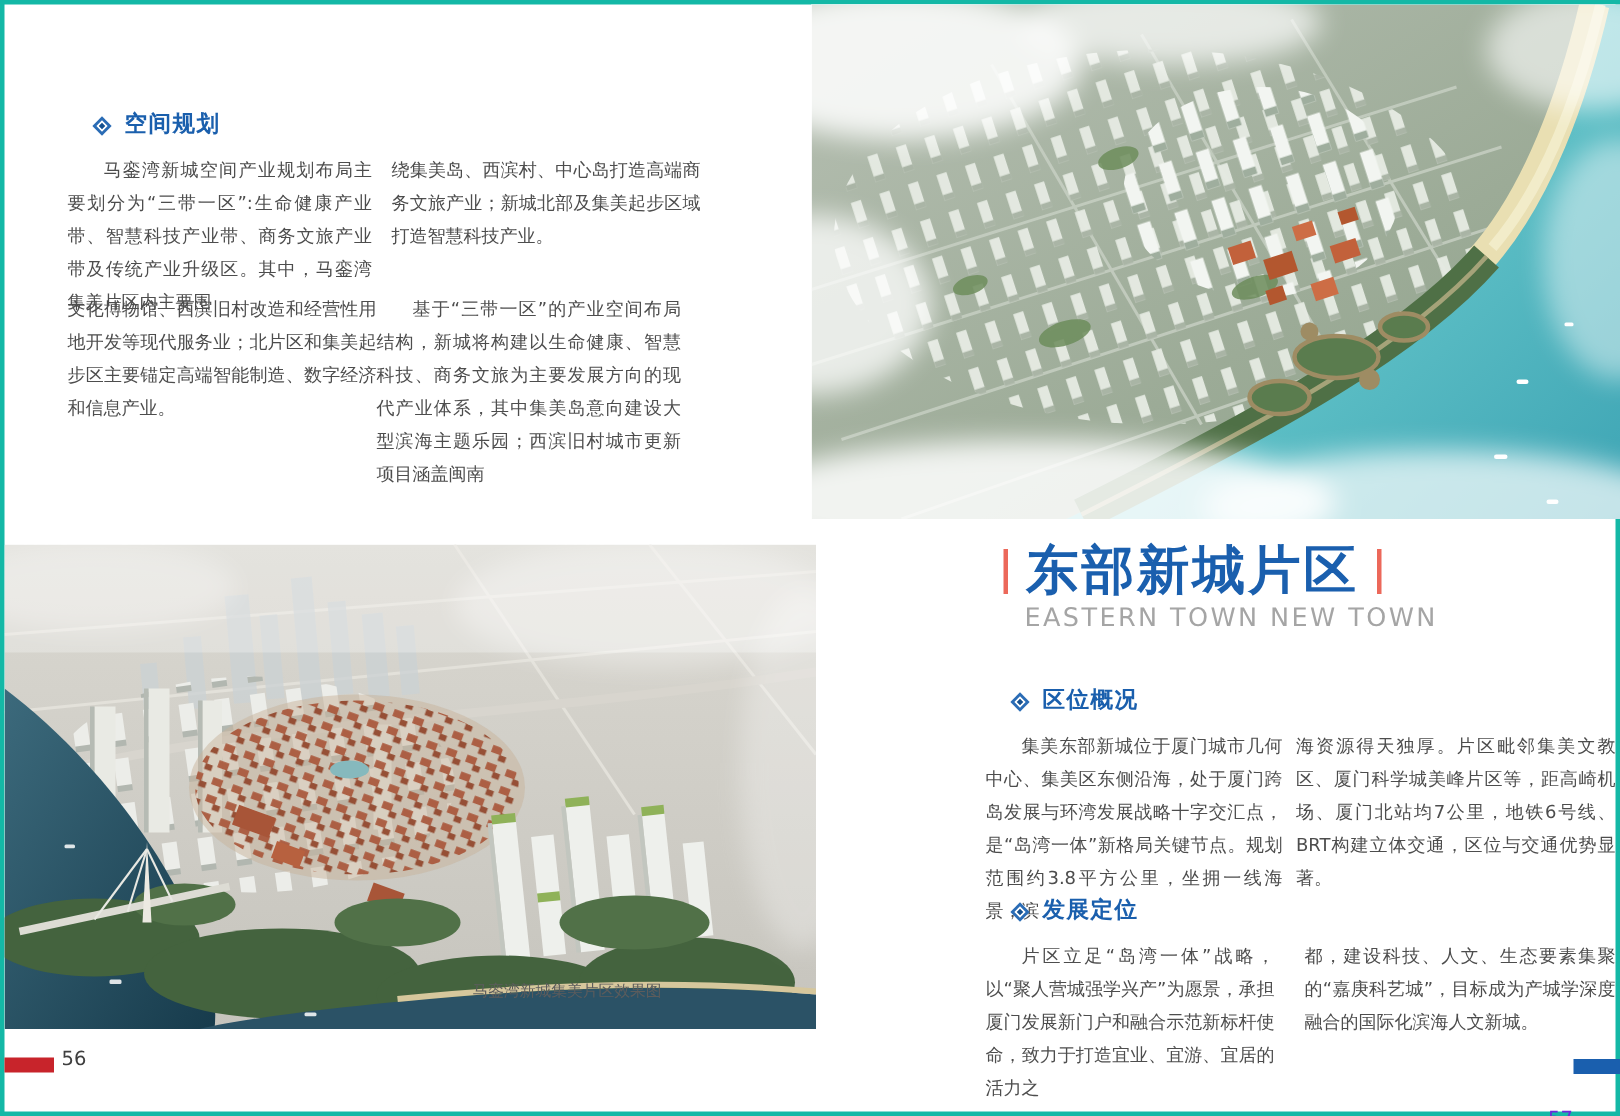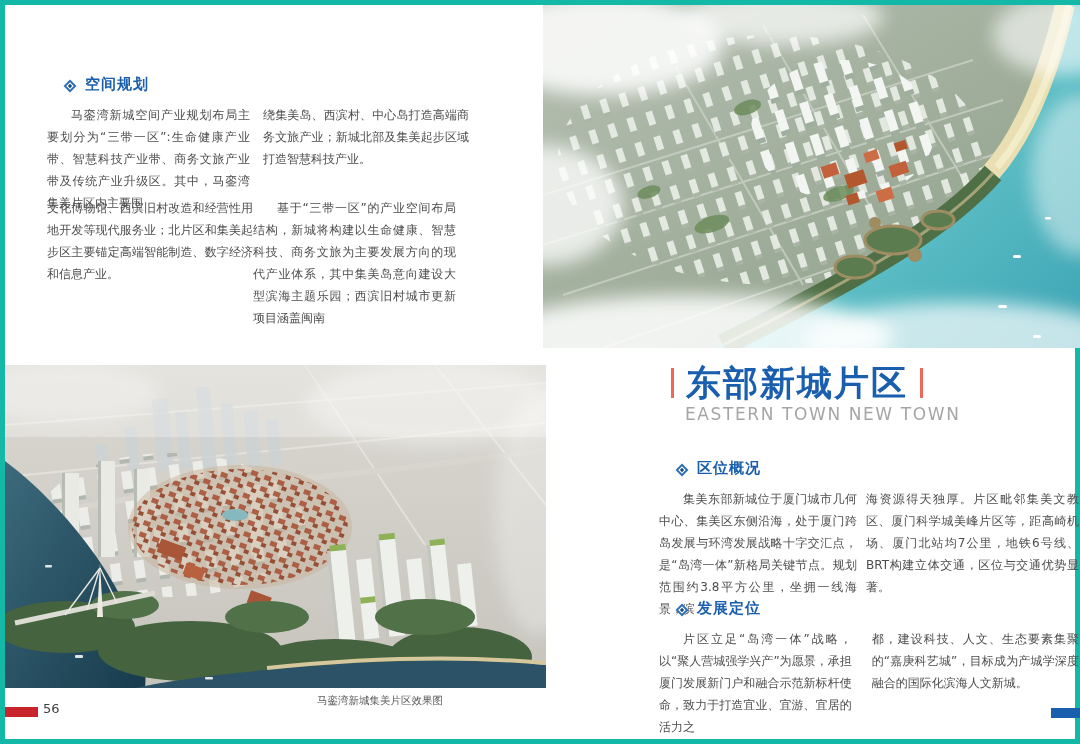--- a/index.html
+++ b/index.html
@@ -1,20 +1,20 @@
 <!DOCTYPE html>
 <html><head>
 <meta charset="utf-8">
 <style>
   html,body{margin:0;padding:0;}
   body{
     width:1080px;height:744px;position:relative;background:#ffffff;overflow:hidden;
     font-family:"DejaVu Sans","Liberation Sans",sans-serif;
   }
-  .canvas{position:absolute;inset:0;border:5px solid #14b8a6;box-sizing:border-box;background:#fff;}
+  .canvas{position:absolute;inset:0;border:3px solid #14b8a6;box-sizing:border-box;background:#fff;}
 
   
   .sec{position:absolute;}
   .sec-head{display:flex;align-items:center;gap:8px;margin:0 0 10px 16px;}
   .sec-head .dia{width:14px;height:14px;display:inline-block;flex:0 0 auto;}
   .sec-title{font-size:15px;font-weight:bold;color:#1a5fad;margin:0;letter-spacing:1px;}
   .cols{display:flex;}
   .col{font-size:12px;line-height:22px;color:#4d4d4d;text-align:justify;margin:0;}
   .indent{text-indent:2em;}
 
@@ -35,21 +35,21 @@
   .title-block{position:absolute;left:666px;top:361px;}
   .title-row{display:flex;align-items:center;}
   .vbar{width:3px;height:30px;background:#ec685a;flex:0 0 auto;}
   .cn-title{font-size:35px;font-weight:bold;color:#1a5fae;letter-spacing:2px;margin:0 12px;line-height:34px;}
   .en-title{font-size:17px;color:#a5a5a5;letter-spacing:1.6px;margin:4px 0 0 14px;}
 
   
   .img-tr{position:absolute;left:538px;top:0;width:542px;height:343px;overflow:hidden;}
   .img-bl{position:absolute;left:0;top:360px;width:541px;height:323px;overflow:hidden;}
   .img-tr svg,.img-bl svg{display:block;width:100%;height:100%;}
-  .caption{position:absolute;left:270px;top:689px;width:210px;text-align:center;font-size:10.5px;color:#5c5c5c;font-family:Liberation Mono, monospace;}
+  .caption{position:absolute;left:270px;top:651px;width:210px;text-align:center;font-size:10.5px;color:#5c5c5c;font-family:Liberation Mono, monospace;}
 
   
   .foot-bar-left{position:absolute;left:0;top:702px;width:33px;height:10px;background:#c8242b;}
   .foot-num-left{position:absolute;left:38px;top:696px;font-size:13px;color:#3f3f3f;}
   .foot-num-right{position:absolute;left:1029px;top:736px;font-size:13px;color:#6d28d9;}
   .foot-bar-right{position:absolute;left:1046px;top:703px;width:34px;height:10px;background:#1a5fae;}
 </style>
 </head>
 <body>
 

